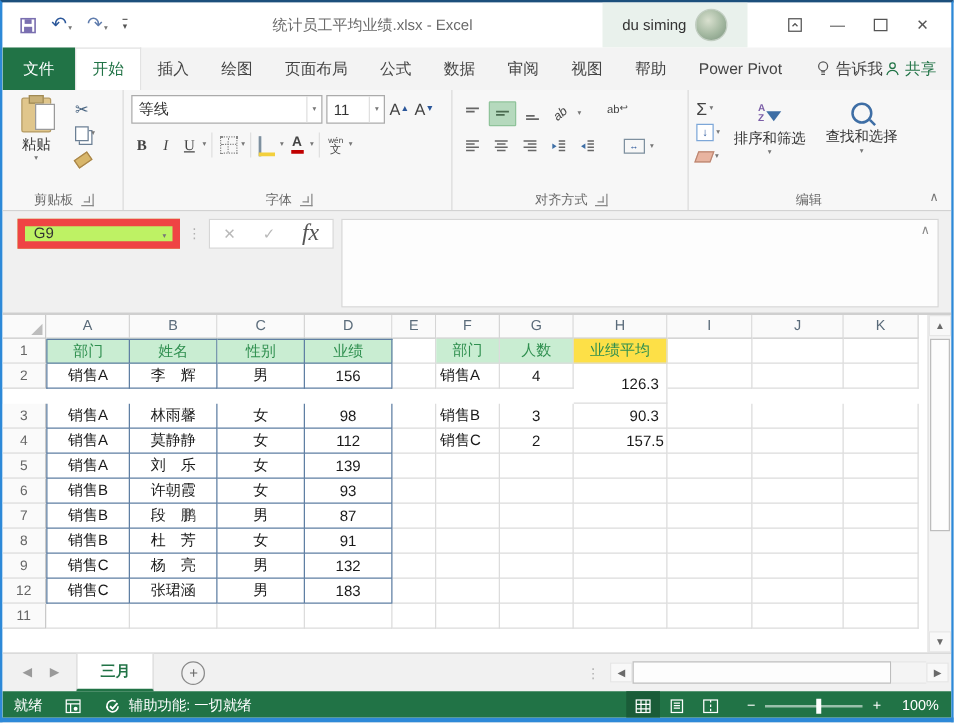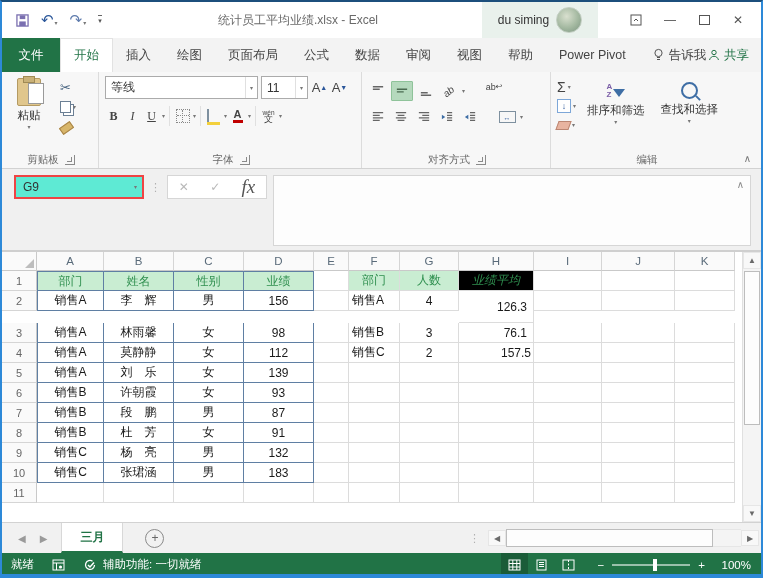--- a/index.html
+++ b/index.html
@@ -87,21 +87,21 @@
   .eraser{width:11px;height:7px;background:#e8b4a0;border:1px solid #bb8672;transform:skewX(-20deg);}
   .bigbtn{display:flex;flex-direction:column;align-items:center;justify-content:flex-start;padding:3px 5px 0;font-size:11.5px;color:#333;}
   .sortic{display:flex;align-items:center;gap:1px;height:24px;}
   .az{display:flex;flex-direction:column;font-size:8px;line-height:8px;color:#7b5ea7;font-weight:bold;}
   .funnel{width:0;height:0;border-left:6px solid transparent;border-right:6px solid transparent;border-top:8px solid #3e6ea5;margin-top:4px;}
   .magnifier{width:13px;height:13px;border:2px solid #3e6ea5;border-radius:50%;position:relative;margin:3px;}
   .magnifier::after{content:"";position:absolute;width:6px;height:2px;background:#3e6ea5;transform:rotate(45deg);right:-5px;bottom:-2px;}
   .collapse-ribbon{position:absolute;right:10px;bottom:4px;font-size:10px;color:#777;}
   
   .fbar{flex:0 0 83px;background:#f0f0f0;border-bottom:2px solid #cfcfcf;display:flex;align-items:flex-start;padding:6px 10px 4px 12px;box-sizing:border-box;gap:6px;}
-  .namebox{width:130px;height:24px;background:#5eead4;border:2px solid #ef4444;display:flex;align-items:center;font-size:12px;padding-left:7px;box-sizing:border-box;}
+  .namebox{width:130px;height:24px;background:#bef264;border:6px solid #ef4444;display:flex;align-items:flex-end;font-size:12px;padding-left:7px;box-sizing:border-box;}
   .namebox .dd{margin-left:auto;padding-right:5px;}
   .fdots{color:#b0b0b0;font-size:11px;line-height:24px;}
   .fbuttons{width:100px;height:24px;background:#fff;border:1px solid #d6d6d6;display:flex;align-items:center;justify-content:space-around;box-sizing:border-box;}
   .fx-cancel,.fx-ok{color:#b8b8b8;font-size:12px;}
   .fx-label{font-family:"Liberation Serif",serif;font-style:italic;font-size:19px;color:#555;}
   .finput{flex:1;height:71px;background:#fdfdfd;border:1px solid #d6d6d6;position:relative;font-size:12px;padding:3px 6px;box-sizing:border-box;}
   .fexpand{position:absolute;top:3px;right:6px;color:#8a8a8a;font-size:10px;}
   
   .gridband{flex:0 0 270px;display:flex;background:#fff;overflow:hidden;}
   .sheet{flex:1;overflow:hidden;}
@@ -436,21 +436,21 @@
         </div>
         <div class="g-row">
           <div class="rowhdr" style="height: 20px;">1</div>
           <div class="cell" style="width: 67px; flex: 0 0 67px; height: 20px; background: rgb(201, 237, 210); color: rgb(47, 143, 79); border-width: 1px; border-style: solid; border-color: rgb(95, 127, 163);">部门</div>
           <div class="cell" style="width: 70px; flex: 0 0 70px; height: 20px; background: rgb(201, 237, 210); color: rgb(47, 143, 79); border-right: 1px solid rgb(95, 127, 163); border-bottom: 1px solid rgb(95, 127, 163); border-top: 1px solid rgb(95, 127, 163);">姓名</div>
           <div class="cell" style="width: 70px; flex: 0 0 70px; height: 20px; background: rgb(201, 237, 210); color: rgb(47, 143, 79); border-right: 1px solid rgb(95, 127, 163); border-bottom: 1px solid rgb(95, 127, 163); border-top: 1px solid rgb(95, 127, 163);">性别</div>
           <div class="cell" style="width: 70px; flex: 0 0 70px; height: 20px; background: rgb(201, 237, 210); color: rgb(47, 143, 79); border-right: 1px solid rgb(95, 127, 163); border-bottom: 1px solid rgb(95, 127, 163); border-top: 1px solid rgb(95, 127, 163);">业绩</div>
           <div class="cell" style="width: 35px; flex: 0 0 35px; height: 20px;"></div>
           <div class="cell" style="width: 51px; flex: 0 0 51px; height: 20px; background: rgb(201, 237, 210); color: rgb(47, 143, 79);">部门</div>
           <div class="cell" style="width: 59px; flex: 0 0 59px; height: 20px; background: rgb(201, 237, 210); color: rgb(47, 143, 79);">人数</div>
-          <div class="cell" style="width: 75px; flex: 0 0 75px; height: 20px; background: #000000; color: rgb(47, 143, 79); font-style: italic;">业绩平均</div>
+          <div class="cell" style="width: 75px; flex: 0 0 75px; height: 20px; background: #fde047; color: rgb(47, 143, 79);">业绩平均</div>
           <div class="cell" style="width: 68px; flex: 0 0 68px; height: 20px;"></div>
           <div class="cell" style="width: 73px; flex: 0 0 73px; height: 20px;"></div>
           <div class="cell" style="width: 60px; flex: 0 0 60px; height: 20px;"></div>
         </div>
         <div class="g-row">
           <div class="rowhdr" style="height: 20px;">2</div>
           <div class="cell" style="width: 67px; flex: 0 0 67px; height: 20px; border-right: 1px solid rgb(95, 127, 163); border-bottom: 1px solid rgb(95, 127, 163); border-left: 1px solid rgb(95, 127, 163);">销售A</div>
           <div class="cell" style="width: 70px; flex: 0 0 70px; height: 20px; border-right: 1px solid rgb(95, 127, 163); border-bottom: 1px solid rgb(95, 127, 163);">李　辉</div>
           <div class="cell" style="width: 70px; flex: 0 0 70px; height: 20px; border-right: 1px solid rgb(95, 127, 163); border-bottom: 1px solid rgb(95, 127, 163);">男</div>
           <div class="cell" style="width: 70px; flex: 0 0 70px; height: 20px; border-right: 1px solid rgb(95, 127, 163); border-bottom: 1px solid rgb(95, 127, 163);">156</div>
@@ -464,21 +464,21 @@
         </div>
         <div class="g-row">
           <div class="rowhdr" style="height: 20px;">3</div>
           <div class="cell" style="width: 67px; flex: 0 0 67px; height: 20px; border-right: 1px solid rgb(95, 127, 163); border-bottom: 1px solid rgb(95, 127, 163); border-left: 1px solid rgb(95, 127, 163);">销售A</div>
           <div class="cell" style="width: 70px; flex: 0 0 70px; height: 20px; border-right: 1px solid rgb(95, 127, 163); border-bottom: 1px solid rgb(95, 127, 163);">林雨馨</div>
           <div class="cell" style="width: 70px; flex: 0 0 70px; height: 20px; border-right: 1px solid rgb(95, 127, 163); border-bottom: 1px solid rgb(95, 127, 163);">女</div>
           <div class="cell" style="width: 70px; flex: 0 0 70px; height: 20px; border-right: 1px solid rgb(95, 127, 163); border-bottom: 1px solid rgb(95, 127, 163);">98</div>
           <div class="cell" style="width: 35px; flex: 0 0 35px; height: 20px;"></div>
           <div class="cell" style="width: 51px; flex: 0 0 51px; height: 20px; justify-content: flex-start; padding-left: 3px;">销售B</div>
           <div class="cell" style="width: 59px; flex: 0 0 59px; height: 20px;">3</div>
-          <div class="cell" style="width: 75px; flex: 0 0 75px; height: 20px; justify-content: flex-end; padding-right: 6px;">76.1</div>
+          <div class="cell" style="width: 75px; flex: 0 0 75px; height: 20px; justify-content: flex-end; padding-right: 6px;">90.3</div>
           <div class="cell" style="width: 68px; flex: 0 0 68px; height: 20px;"></div>
           <div class="cell" style="width: 73px; flex: 0 0 73px; height: 20px;"></div>
           <div class="cell" style="width: 60px; flex: 0 0 60px; height: 20px;"></div>
         </div>
         <div class="g-row">
           <div class="rowhdr" style="height: 20px;">4</div>
           <div class="cell" style="width: 67px; flex: 0 0 67px; height: 20px; border-right: 1px solid rgb(95, 127, 163); border-bottom: 1px solid rgb(95, 127, 163); border-left: 1px solid rgb(95, 127, 163);">销售A</div>
           <div class="cell" style="width: 70px; flex: 0 0 70px; height: 20px; border-right: 1px solid rgb(95, 127, 163); border-bottom: 1px solid rgb(95, 127, 163);">莫静静</div>
           <div class="cell" style="width: 70px; flex: 0 0 70px; height: 20px; border-right: 1px solid rgb(95, 127, 163); border-bottom: 1px solid rgb(95, 127, 163);">女</div>
           <div class="cell" style="width: 70px; flex: 0 0 70px; height: 20px; border-right: 1px solid rgb(95, 127, 163); border-bottom: 1px solid rgb(95, 127, 163);">112</div>
@@ -554,21 +554,21 @@
           <div class="cell" style="width: 70px; flex: 0 0 70px; height: 20px; border-right: 1px solid rgb(95, 127, 163); border-bottom: 1px solid rgb(95, 127, 163);">132</div>
           <div class="cell" style="width: 35px; flex: 0 0 35px; height: 20px;"></div>
           <div class="cell" style="width: 51px; flex: 0 0 51px; height: 20px;"></div>
           <div class="cell" style="width: 59px; flex: 0 0 59px; height: 20px;"></div>
           <div class="cell" style="width: 75px; flex: 0 0 75px; height: 20px;"></div>
           <div class="cell" style="width: 68px; flex: 0 0 68px; height: 20px;"></div>
           <div class="cell" style="width: 73px; flex: 0 0 73px; height: 20px;"></div>
           <div class="cell" style="width: 60px; flex: 0 0 60px; height: 20px;"></div>
         </div>
         <div class="g-row">
-          <div class="rowhdr" style="height: 20px;">10</div>
+          <div class="rowhdr" style="height: 20px;">12</div>
           <div class="cell" style="width: 67px; flex: 0 0 67px; height: 20px; border-right: 1px solid rgb(95, 127, 163); border-bottom: 1px solid rgb(95, 127, 163); border-left: 1px solid rgb(95, 127, 163);">销售C</div>
           <div class="cell" style="width: 70px; flex: 0 0 70px; height: 20px; border-right: 1px solid rgb(95, 127, 163); border-bottom: 1px solid rgb(95, 127, 163);">张珺涵</div>
           <div class="cell" style="width: 70px; flex: 0 0 70px; height: 20px; border-right: 1px solid rgb(95, 127, 163); border-bottom: 1px solid rgb(95, 127, 163);">男</div>
           <div class="cell" style="width: 70px; flex: 0 0 70px; height: 20px; border-right: 1px solid rgb(95, 127, 163); border-bottom: 1px solid rgb(95, 127, 163);">183</div>
           <div class="cell" style="width: 35px; flex: 0 0 35px; height: 20px;"></div>
           <div class="cell" style="width: 51px; flex: 0 0 51px; height: 20px;"></div>
           <div class="cell" style="width: 59px; flex: 0 0 59px; height: 20px;"></div>
           <div class="cell" style="width: 75px; flex: 0 0 75px; height: 20px;"></div>
           <div class="cell" style="width: 68px; flex: 0 0 68px; height: 20px;"></div>
           <div class="cell" style="width: 73px; flex: 0 0 73px; height: 20px;"></div>

